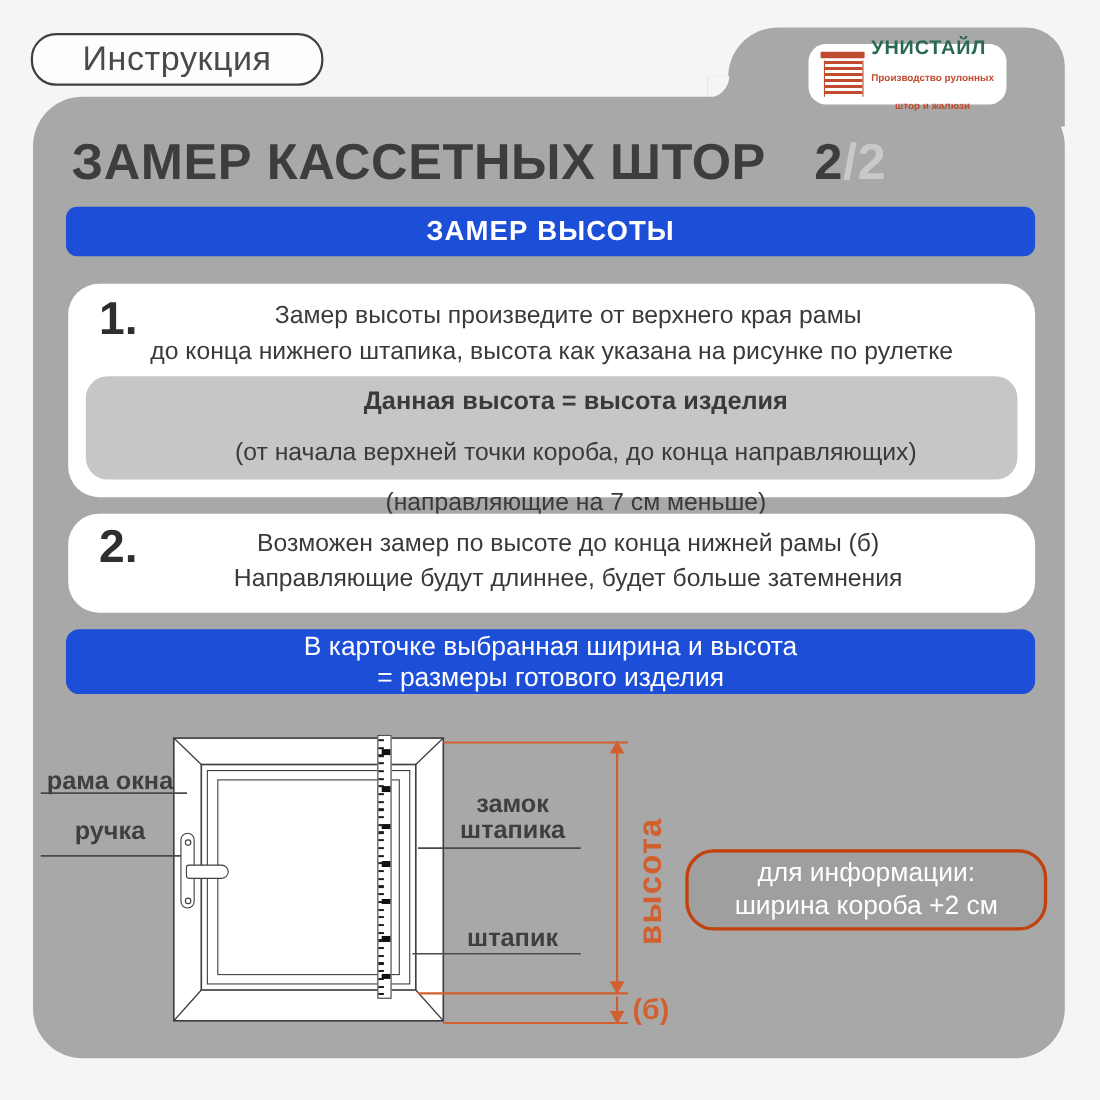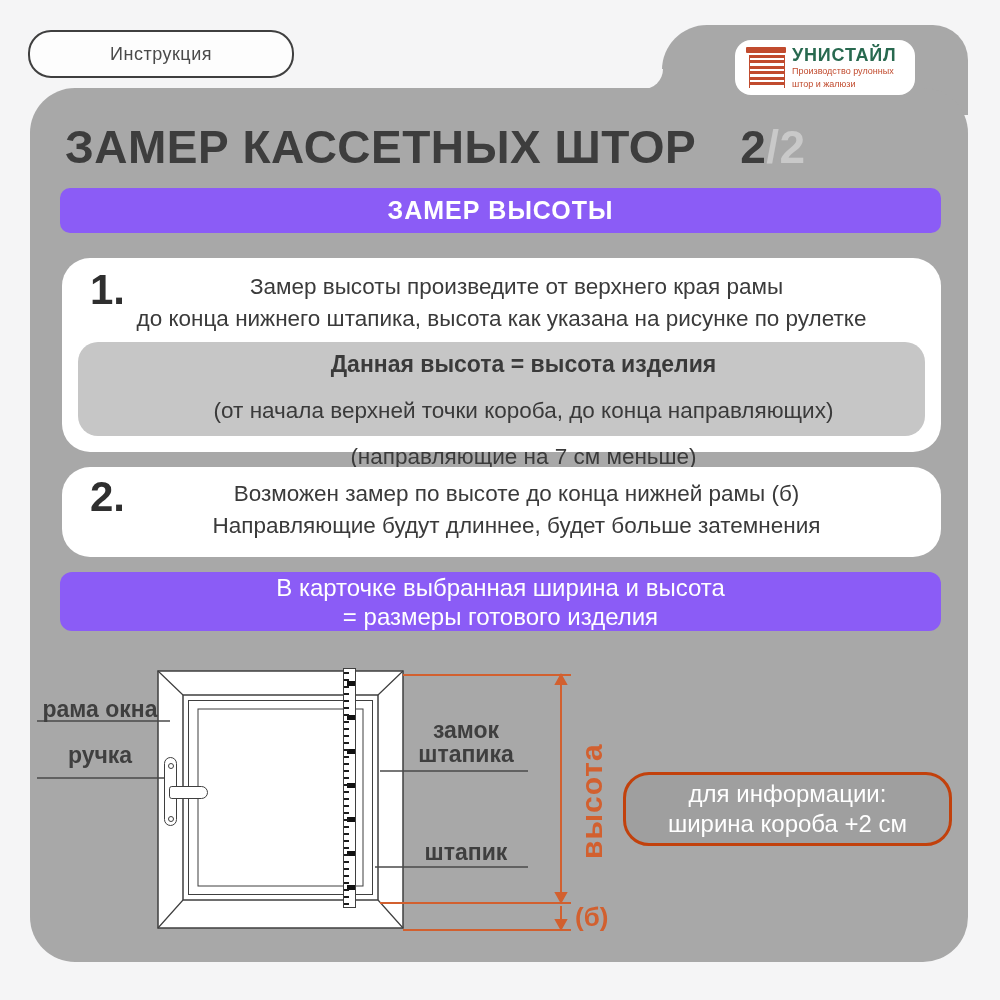--- a/index.html
+++ b/index.html
@@ -9,21 +9,21 @@
     font-family:"Liberation Sans", sans-serif;
     color:#3d3d3d;
   }
   .abs{position:absolute;}
 
   
   .badge{
     left:28px;top:30px;width:262px;height:44px;
     background:#fdfdfd;border:2px solid #3f3f3f;border-radius:23px;
     display:flex;align-items:center;justify-content:center;
-    font-size:18px;font-weight:500;color:#4a4a4a;letter-spacing:.5px;
+    font-size:31px;font-weight:500;color:#4a4a4a;letter-spacing:.5px;
   }
 
   
   .tab{left:662px;top:25px;width:306px;height:90px;background:#a8a8a8;border-radius:45px 35px 0 0;}
   .fillet{left:643px;top:69px;width:20px;height:20px;background:#a8a8a8;}
   .fillet>div{width:100%;height:100%;background:#f5f5f6;border-bottom-right-radius:100%;}
   .body-panel{left:30px;top:88px;width:938px;height:874px;background:#a8a8a8;border-radius:45px;}
 
   
   .logo-card{
@@ -34,29 +34,29 @@
     margin-left:11px;width:40px;height:42px;flex:0 0 auto;position:relative;
   }
   .blinds-icon .cassette{position:absolute;left:0;top:0;width:40px;height:6px;background:#c14b2e;border-radius:1px;}
   .blinds-icon .slats{
     position:absolute;left:3px;top:8px;width:34px;height:33px;
     background:repeating-linear-gradient(to bottom,#c14b2e 0 3px,#ffffff 3px 5.5px);
     border-left:1px solid #c14b2e;border-right:1px solid #c14b2e;
   }
   .logo-text{margin-left:6px;line-height:1;}
   .logo-brand{font-size:18px;font-weight:800;color:#28694f;letter-spacing:.8px;}
-  .logo-sub{font-size:9px;font-weight:400;color:#c14b2e;line-height:1.2;margin-top:2px;}
+  .logo-sub{font-size:9px;font-weight:700;color:#c14b2e;line-height:1.2;margin-top:14px;text-align:center;}
 
   
   .title{left:65px;top:120px;font-size:46px;font-weight:600;letter-spacing:.5px;white-space:nowrap;}
   .title .pg-cur{margin-left:44px;color:#3d3d3d;}
   .title .pg-light{color:#c9c9c9;}
 
   
-  .dark-bar{background:#8b5cf6;color:#fff;display:flex;flex-direction:column;align-items:center;justify-content:center;}
+  .dark-bar{background:#1d4ed8;color:#fff;display:flex;flex-direction:column;align-items:center;justify-content:center;}
   .bar1{left:60px;top:188px;width:881px;height:45px;border-radius:10px;font-size:25px;font-weight:700;letter-spacing:1px;}
   .bar2{left:60px;top:572px;width:881px;height:59px;border-radius:12px;font-size:24px;font-weight:500;line-height:29px;}
 
   
   .card{background:#fff;border-radius:28px;}
   .card1{left:62px;top:258px;width:879px;height:194px;}
   .card2{left:62px;top:467px;width:879px;height:90px;}
   .step-num{position:absolute;left:28px;top:8px;font-size:42px;font-weight:700;color:#2f2f2f;}
   .step-line{position:absolute;left:60px;right:30px;text-align:center;font-size:22.5px;font-weight:500;color:#3a3a3a;}
   .note-box{

